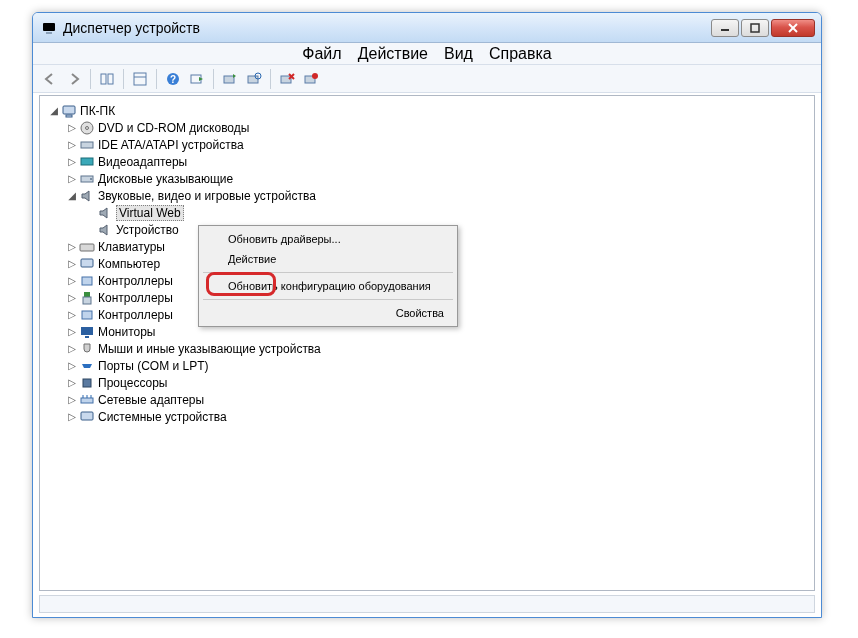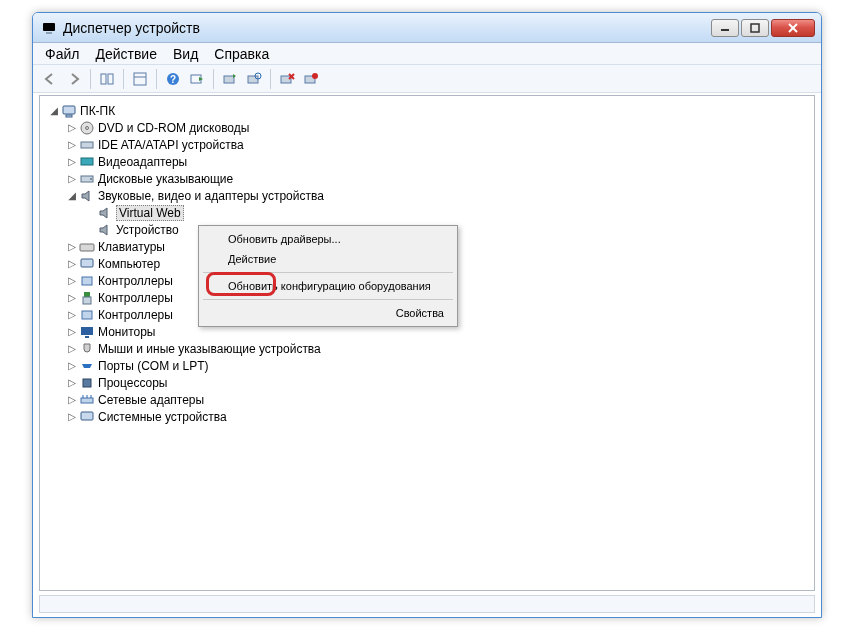--- a/index.html
+++ b/index.html
@@ -7,21 +7,21 @@
 
 .window { position: absolute; left: 32px; top: 12px; width: 790px; height: 606px; border: 1px solid #4c8bd4; border-radius: 6px 6px 0 0; background: #fff; box-shadow: 0 0 8px rgba(0,0,0,.25); }
 
 .titlebar { height: 30px; background: linear-gradient(#eaf3fc, #d5e6f9 50%, #c3dbf4); display: flex; align-items: center; padding: 0 6px 0 8px; border-radius: 5px 5px 0 0; border-bottom: 1px solid #a0b8d4; }
 .titlebar .app-icon { width: 16px; height: 16px; margin-right: 6px; }
 .titlebar .title { font-size: 14px; color: #000; flex: 1; }
 .win-controls { display: flex; gap: 2px; }
 .win-btn { width: 28px; height: 18px; border: 1px solid #8a8a8a; border-radius: 3px; background: linear-gradient(#f5f5f5,#dcdcdc); display: flex; align-items: center; justify-content: center; font-size: 11px; cursor: default; }
 .win-btn.close { width: 44px; background: linear-gradient(#f08e86,#d9544b 45%,#c1392b); color: #fff; border-color: #9a3228; }
 
-.menubar { height: 22px; display: flex; align-items: center; padding: 0 4px; font-size: 14px; background: #f4f7fb; border-bottom: 1px solid #d7dfea; }
+.menubar { height: 22px; display: flex; align-items: center; padding: 0 4px; font-size: 16px; background: #f4f7fb; border-bottom: 1px solid #d7dfea; justify-content: center; }
 .menubar .menu-item { padding: 2px 8px; cursor: default; }
 
 .toolbar { height: 28px; padding: 2px 6px; display: flex; align-items: center; gap: 2px; background: #f4f7fb; border-bottom: 1px solid #d7dfea; }
 .toolbar .sep { width: 1px; height: 20px; background: #c6cfd9; margin: 0 3px; }
 .tb-btn { width: 22px; height: 22px; border: 1px solid transparent; display: flex; align-items: center; justify-content: center; border-radius: 2px; }
 .tb-btn svg { width: 16px; height: 16px; }
 
 .content { position: absolute; left: 6px; right: 6px; top: 82px; bottom: 26px; border: 1px solid #b0b8c4; background: #fff; overflow: auto; }
 
 .tree { padding: 6px 4px; font-size: 12px; user-select: none; }
@@ -217,21 +217,21 @@
         <span class="tree-label">Дисковые указывающие</span>
       </div>
 
       <div class="tree-node indent-1">
         <span class="expand">◢</span>
         <span class="node-icon">
             <svg viewBox="0 0 16 16" class="ic-speaker">
               <path d="M3 6h3l4-3v10l-4-3H3z" stroke-width="1"></path>
             </svg>
           </span>
-        <span class="tree-label">Звуковые, видео и адаптеры устройства</span>
+        <span class="tree-label">Звуковые, видео и игровые устройства</span>
       </div>
 
       <div class="tree-node indent-2">
         <span class="expand"></span>
         <span class="node-icon">
             <svg viewBox="0 0 16 16" class="ic-speaker">
               <path d="M3 6h3l4-3v10l-4-3H3z" stroke-width="1"></path>
             </svg>
           </span>
         <span class="tree-label selected">Virtual Web</span>

